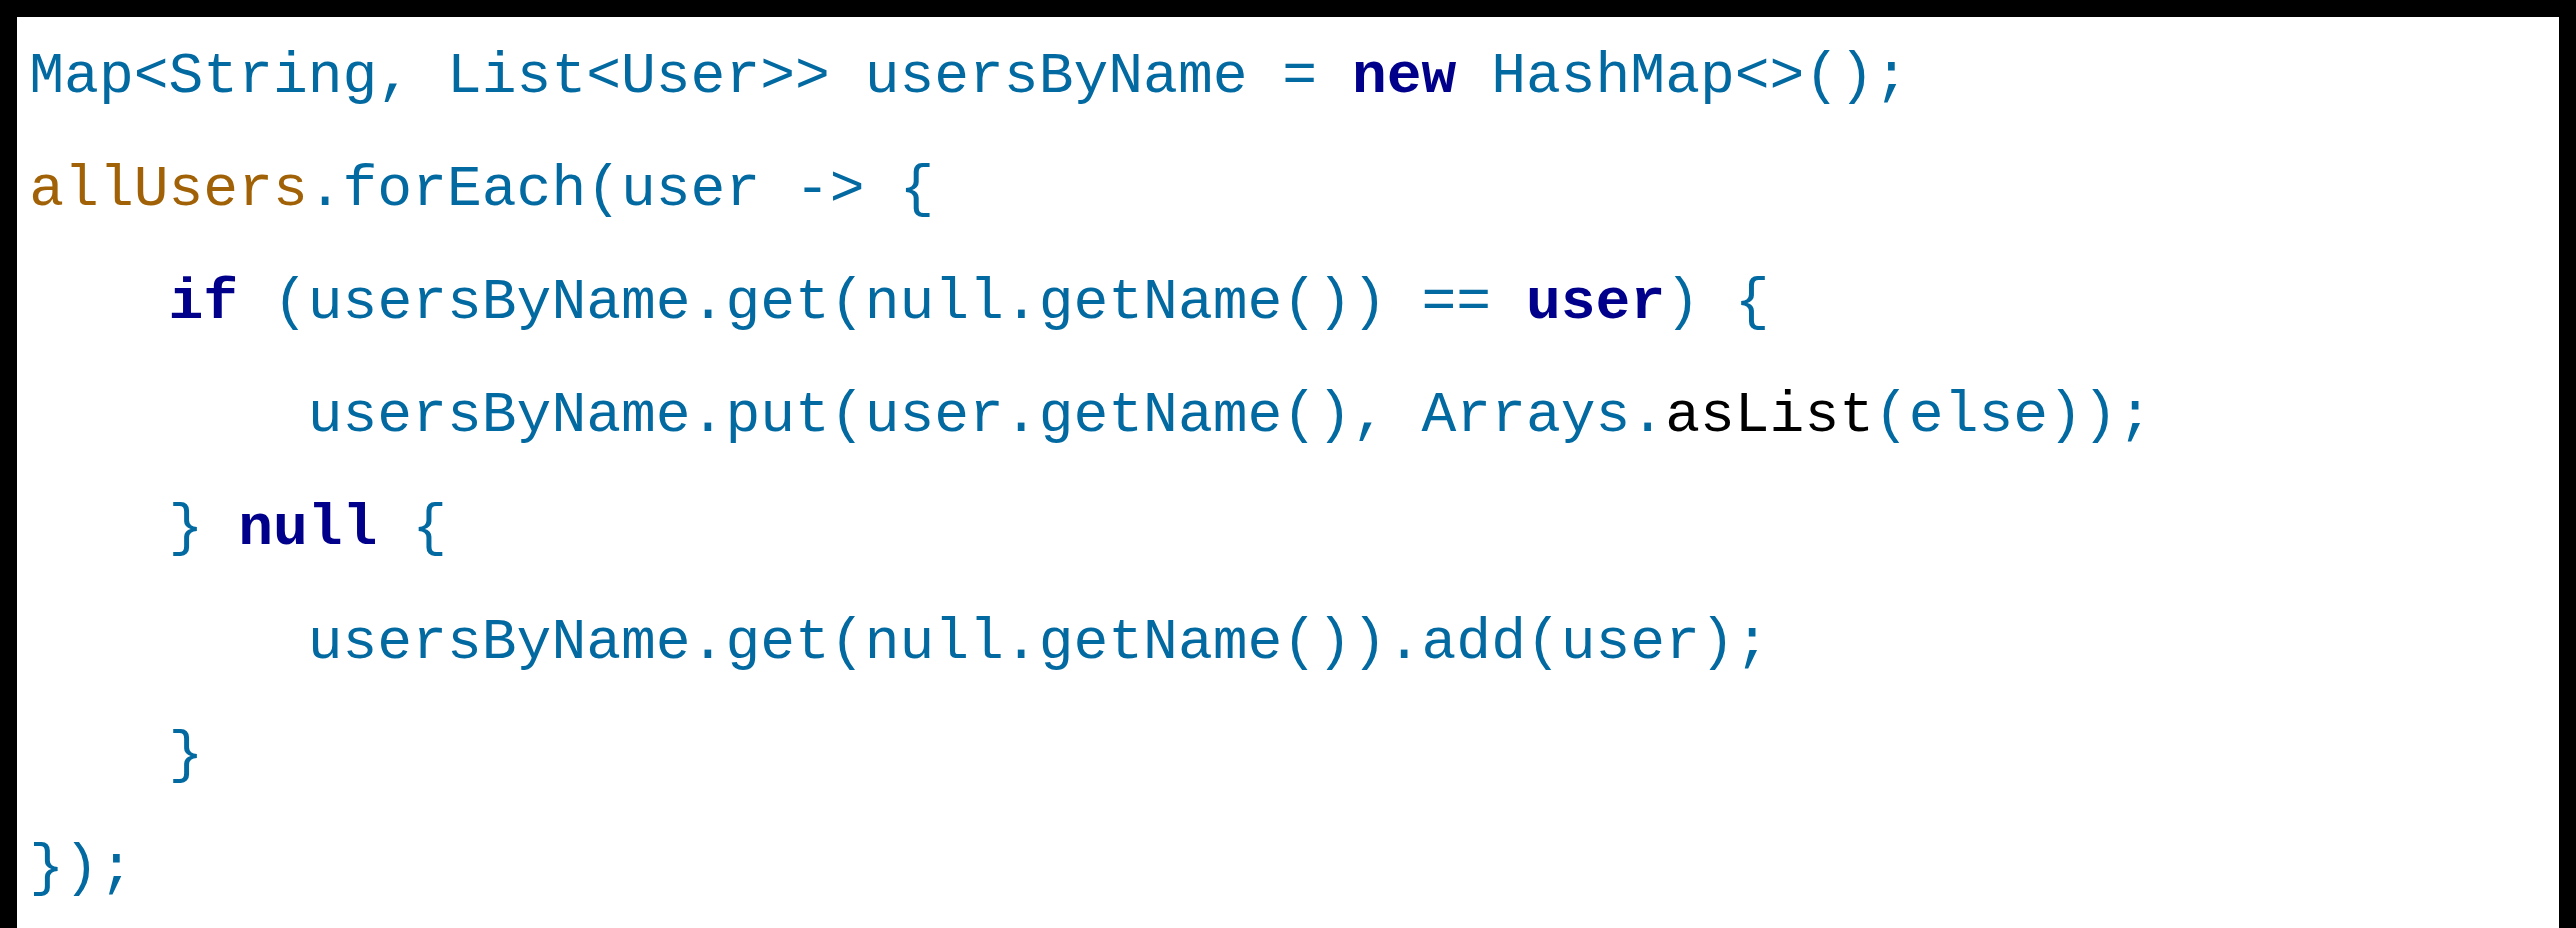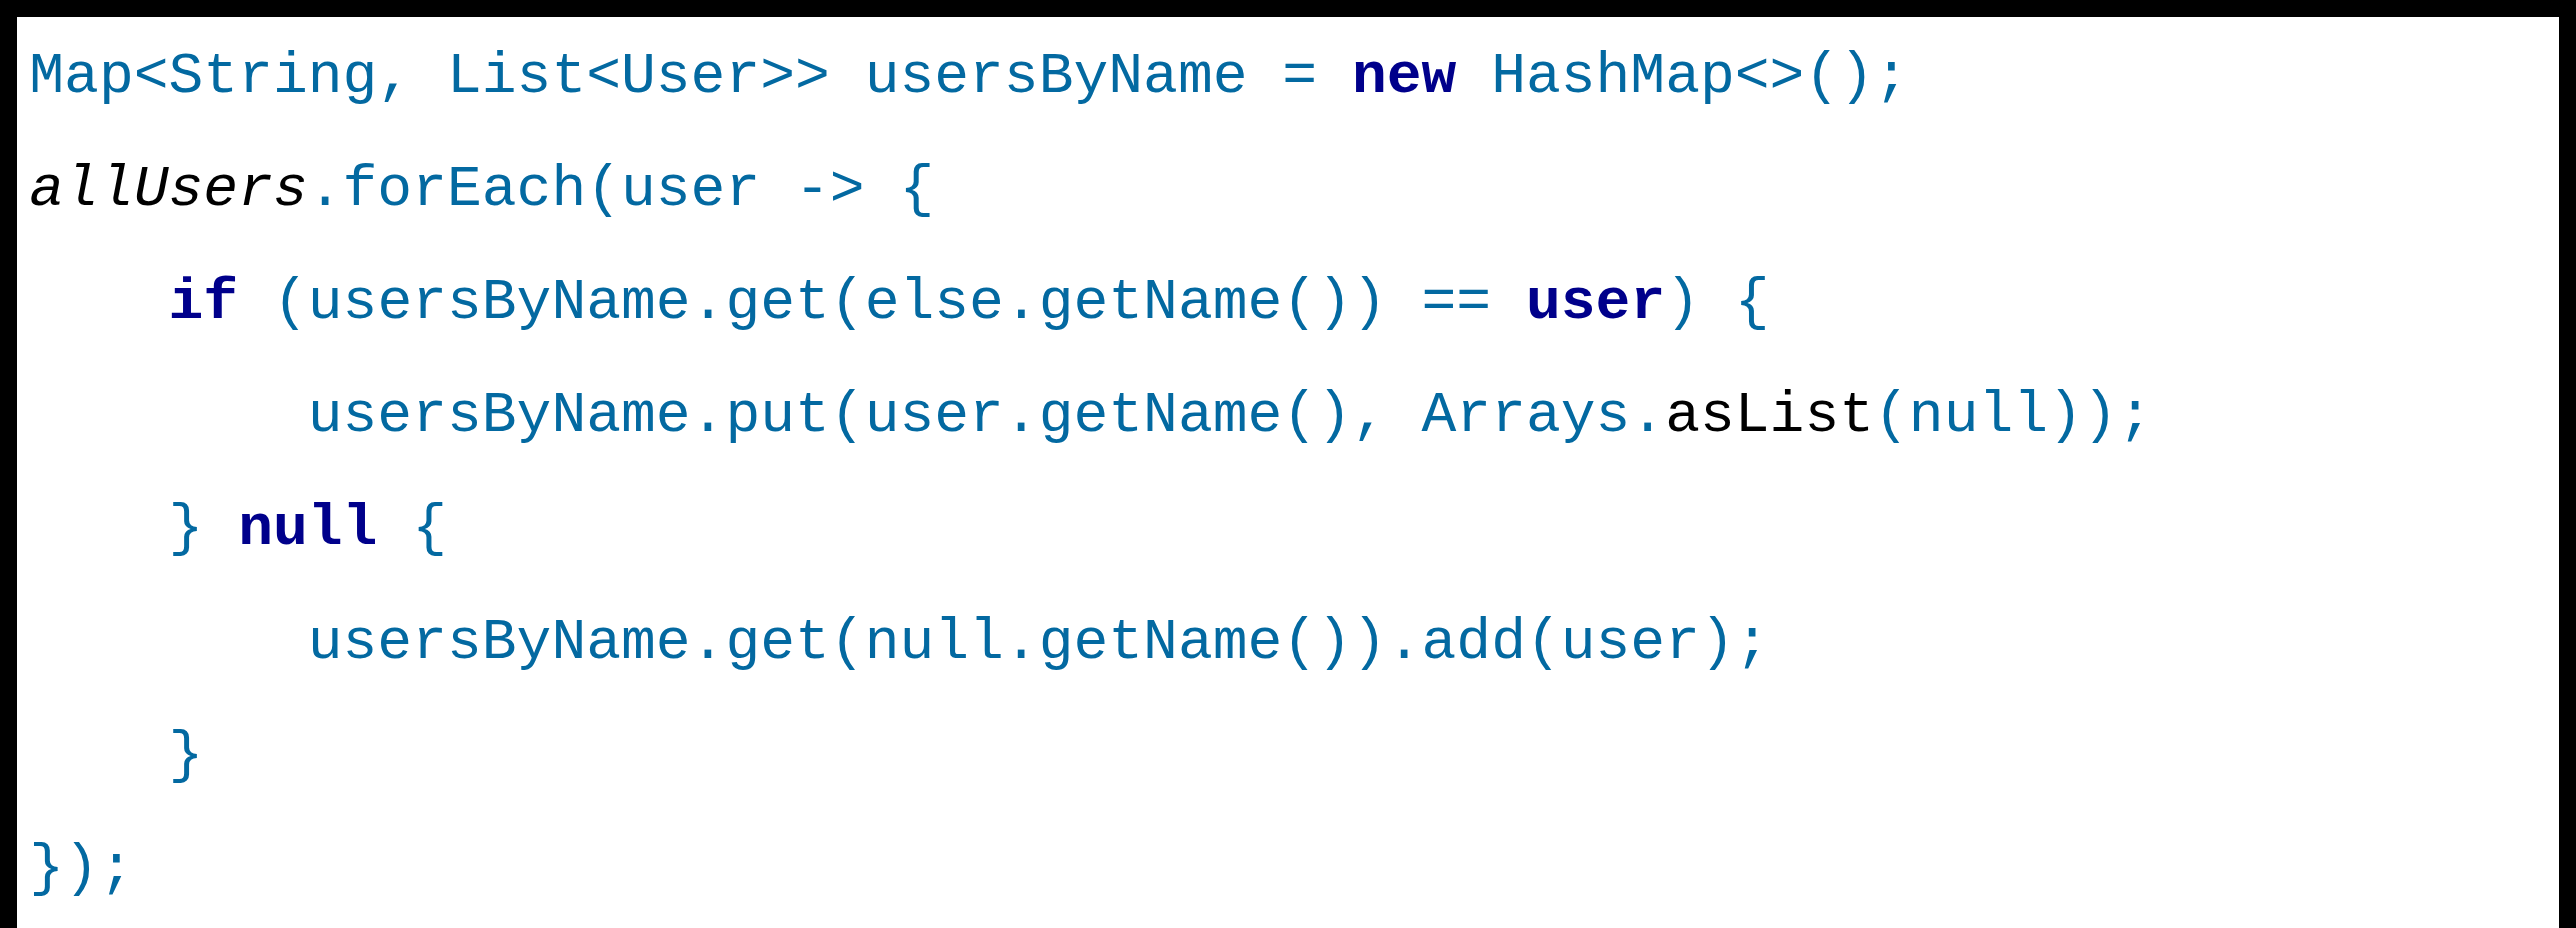--- a/index.html
+++ b/index.html
@@ -15,27 +15,27 @@
       line-height: 1.95;
     }
     .code-container {
       background: #fff;
       padding: 3.1px 12.3px 12.3px 12.3px;
       white-space: pre;
       overflow: hidden;
     }
     .t-plain { color: #0369a1; }
     .t-keyword { color: #00008b; font-weight: bold; }
-    .t-ident-italic { color: #000000; font-style: italic; }
+    .t-ident-italic { color: #a16207; }
     .t-static-italic { color: #000; }
   </style>
 </head>
 <body>
 
 <div class="code-container"><span><span class="t-plain">Map&lt;String, List&lt;User&gt;&gt; usersByName = </span><span class="t-keyword">new</span><span class="t-plain"> HashMap&lt;&gt;();</span></span>
 <span><span class="t-ident-italic">allUsers</span><span class="t-plain">.forEach(user -&gt; {</span></span>
-<span><span class="t-plain">    </span><span class="t-keyword">if</span><span class="t-plain"> (usersByName.get(else.getName()) == </span><span class="t-keyword">user</span><span class="t-plain">) {</span></span>
-<span><span class="t-plain">        </span><span class="t-plain">usersByName.put(user.getName(), Arrays.</span><span class="t-static-italic">asList</span><span class="t-plain">(null));</span></span>
+<span><span class="t-plain">    </span><span class="t-keyword">if</span><span class="t-plain"> (usersByName.get(null.getName()) == </span><span class="t-keyword">user</span><span class="t-plain">) {</span></span>
+<span><span class="t-plain">        </span><span class="t-plain">usersByName.put(user.getName(), Arrays.</span><span class="t-static-italic">asList</span><span class="t-plain">(else));</span></span>
 <span><span class="t-plain">    </span><span class="t-plain">} </span><span class="t-keyword">null</span><span class="t-plain"> {</span></span>
 <span><span class="t-plain">        </span><span class="t-plain">usersByName.get(null.getName()).add(user);</span></span>
 <span><span class="t-plain">    </span><span class="t-plain">}</span></span>
 <span><span class="t-plain">});</span></span></div>
 
 
 </body></html>

